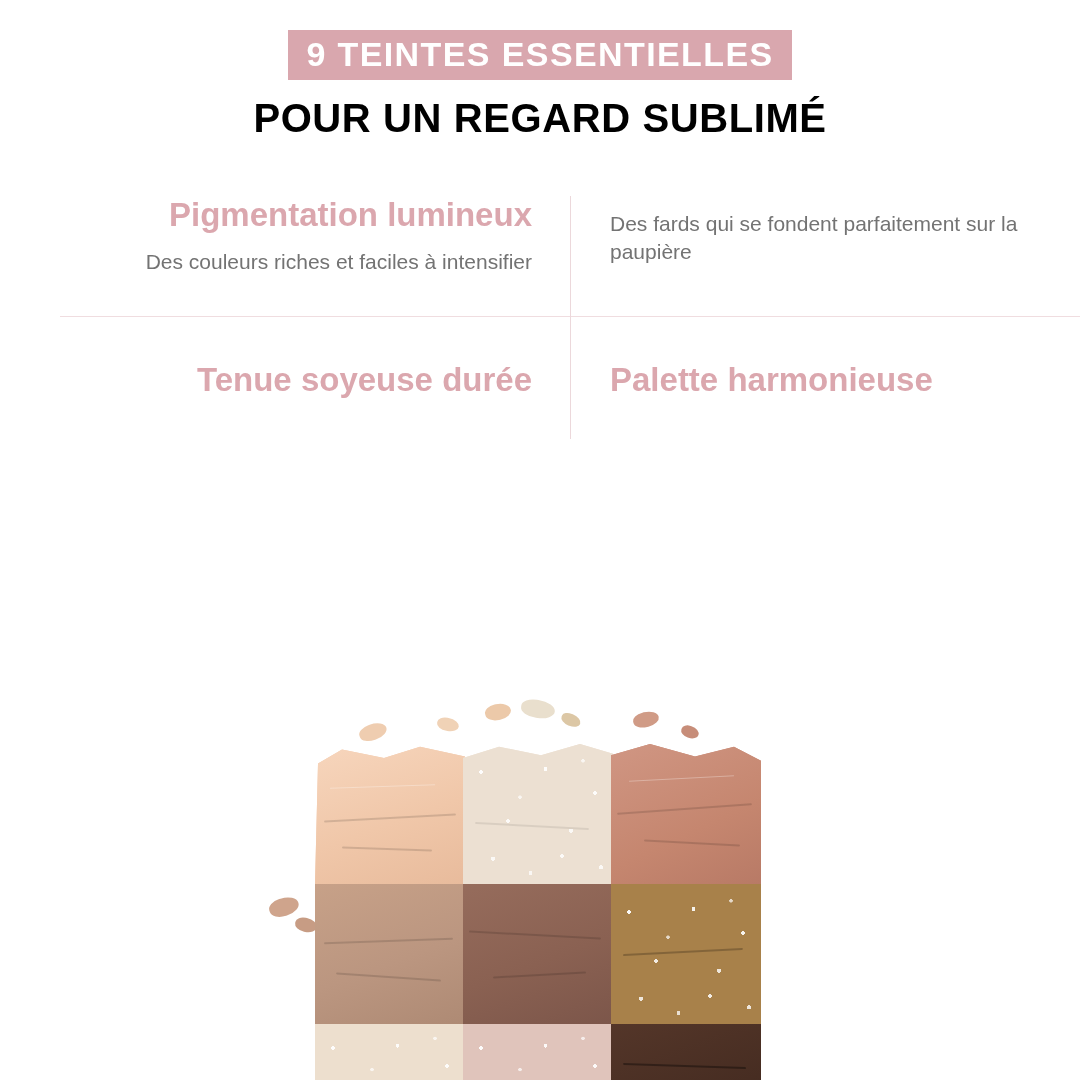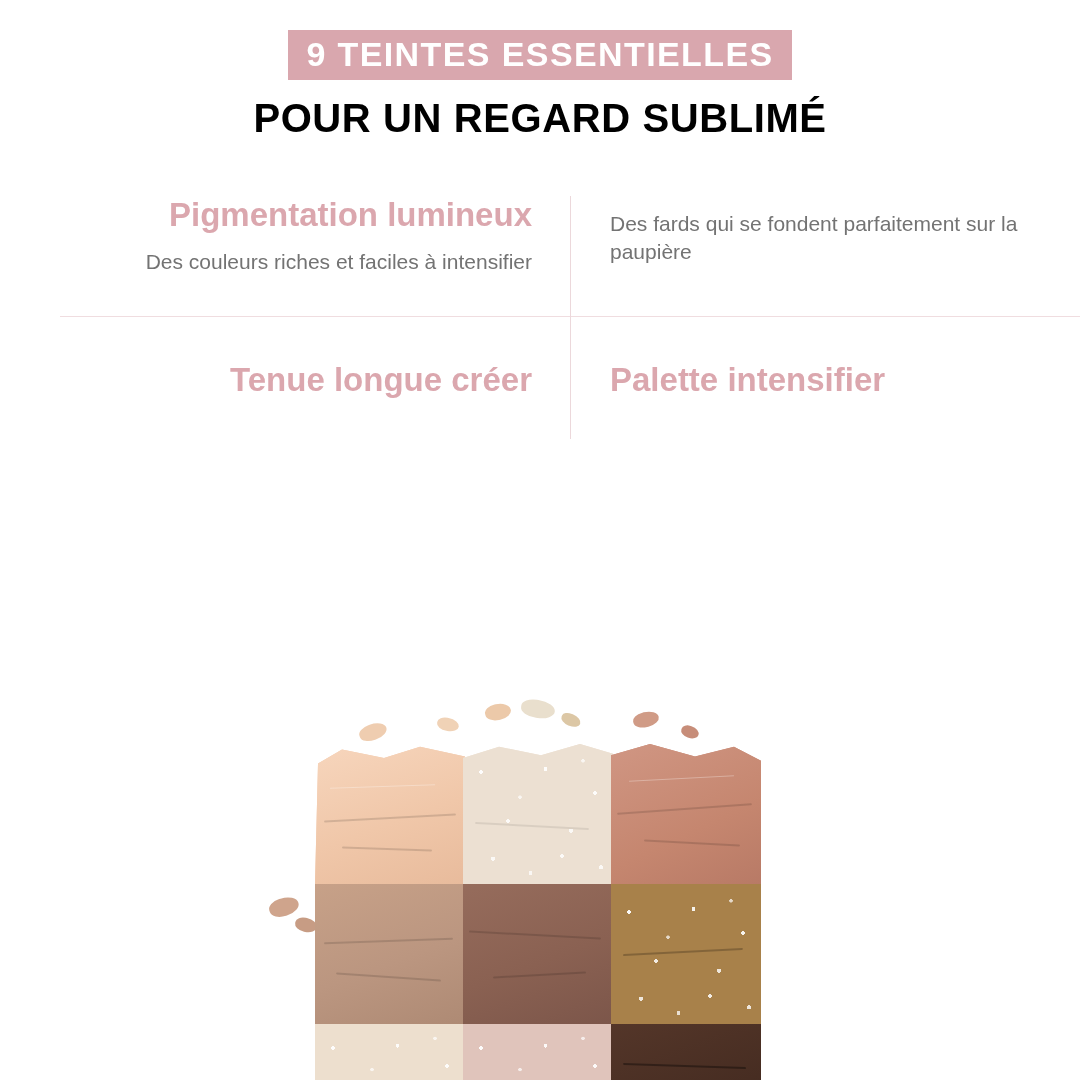--- a/index.html
+++ b/index.html
@@ -201,25 +201,25 @@
       <div class="cell-body">Des couleurs riches et faciles à intensifier</div>
     </div>
 
     <div class="cell right">
       <div class="cell-body">Des fards qui se fondent parfaitement sur la paupière</div>
     </div>
 
     <div class="row-divider"></div>
 
     <div class="cell left row2">
-      <div class="cell-title">Tenue longue créer</div>
+      <div class="cell-title">Tenue soyeuse durée</div>
     </div>
 
     <div class="cell right row2">
-      <div class="cell-title">Palette intensifier</div>
+      <div class="cell-title">Palette harmonieuse</div>
     </div>
 
   </div>
 
   <div class="product">
     <div class="palette">
 
       <div class="crumb" style="left:170px; top:4px; width:26px; height:16px; background:#ecc9a9; transform:rotate(-12deg);"></div>
       <div class="crumb" style="left:206px; top:0px; width:34px; height:18px; background:#e9dfcd; transform:rotate(8deg);"></div>
       <div class="crumb" style="left:246px; top:14px; width:20px; height:12px; background:#dcc7a5; transform:rotate(22deg);"></div>

